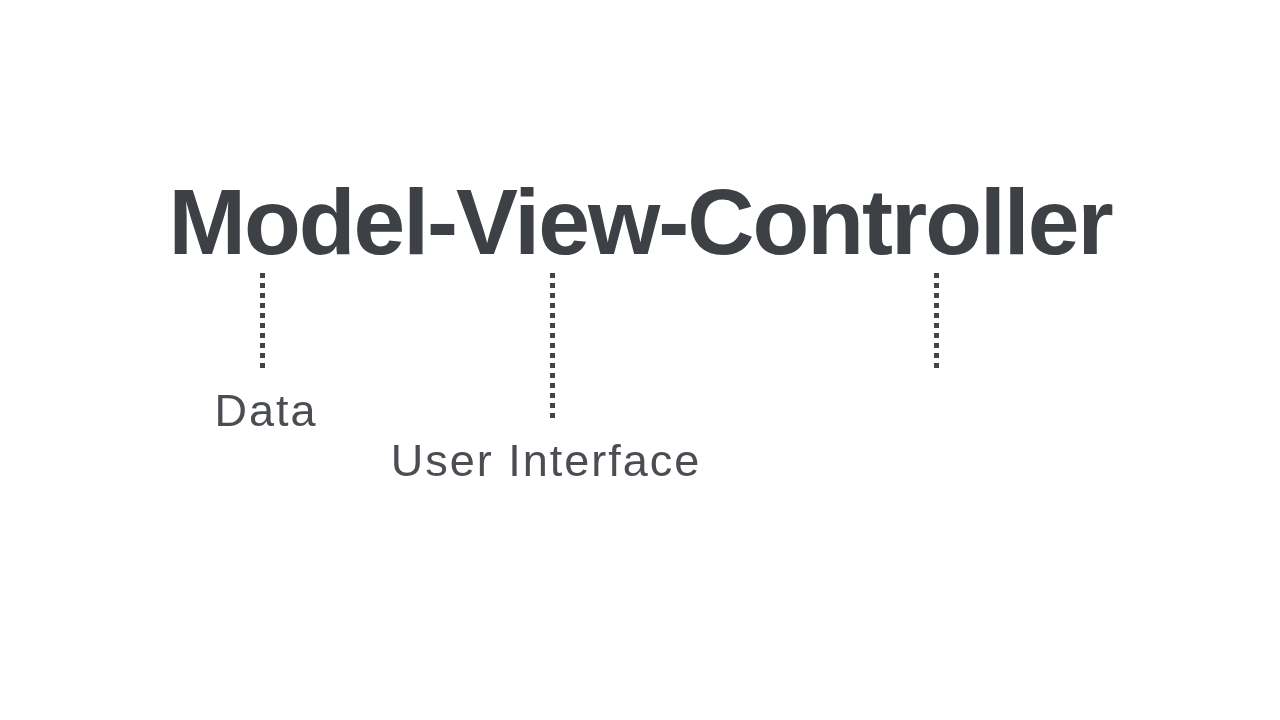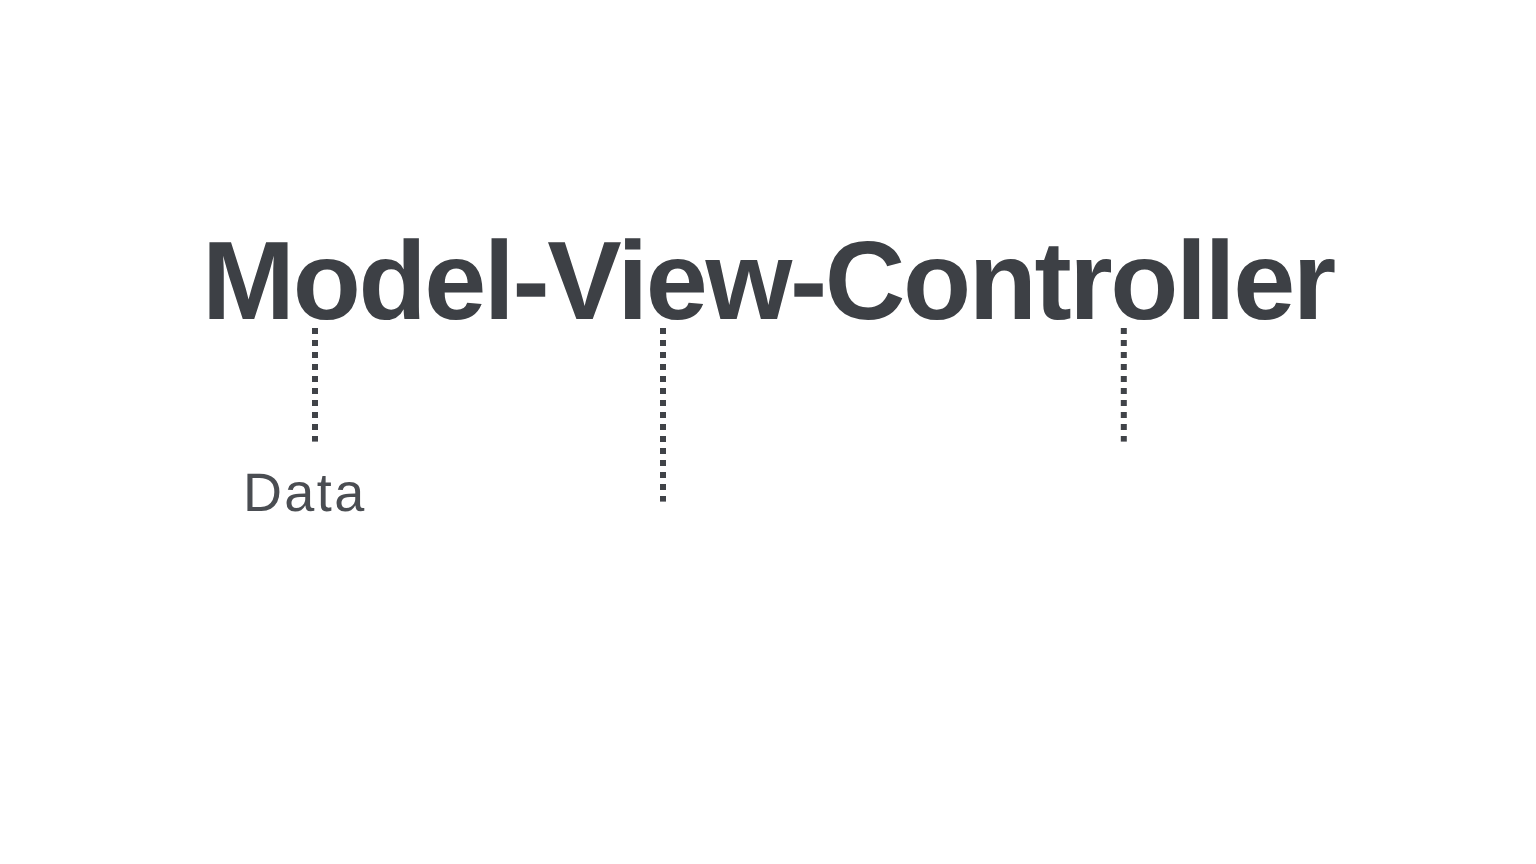--- a/index.html
+++ b/index.html
@@ -14,21 +14,21 @@
     position: relative;
     width: 1280px;
     height: 720px;
     background: var(--bg);
     overflow: hidden;
     font-family: "Liberation Sans", sans-serif;
     margin: 0 auto;
   }
   .title {
     position: absolute;
-    top: 188px;
+    top: 176px;
     left: 0;
     width: 100%;
     text-align: center;
     font-size: 93px;
     font-weight: 700;
     letter-spacing: -2px;
     line-height: 1;
     color: var(--title-color);
     white-space: nowrap;
   }
@@ -49,34 +49,35 @@
   .label {
     position: absolute;
     transform: translateX(-50%);
     font-size: 45px;
     font-weight: 400;
     letter-spacing: 2px;
     line-height: 1;
     color: var(--label-color);
     white-space: nowrap;
   }
-  .label.l1 { left: 254px; top: 388px; }
+  .label.l1 { left: 266px; top: 388px; }
   .label.l2 { left: 546px; top: 438px; }
   .label.l3 { left: 926px; top: 388px; }
 </style>
 </head>
 <body>
 
 <div class="stage">
 
   <h1 class="title">Model-View-Controller</h1>
 
   <div class="connector c1"></div>
 
   <div class="connector c2"></div>
 
   <div class="connector c3"></div>
 
   <div class="label l1">Data</div>
 
+  <div class="label l2">User Interface</div>
 
 
 </div>
 
 </body></html>

